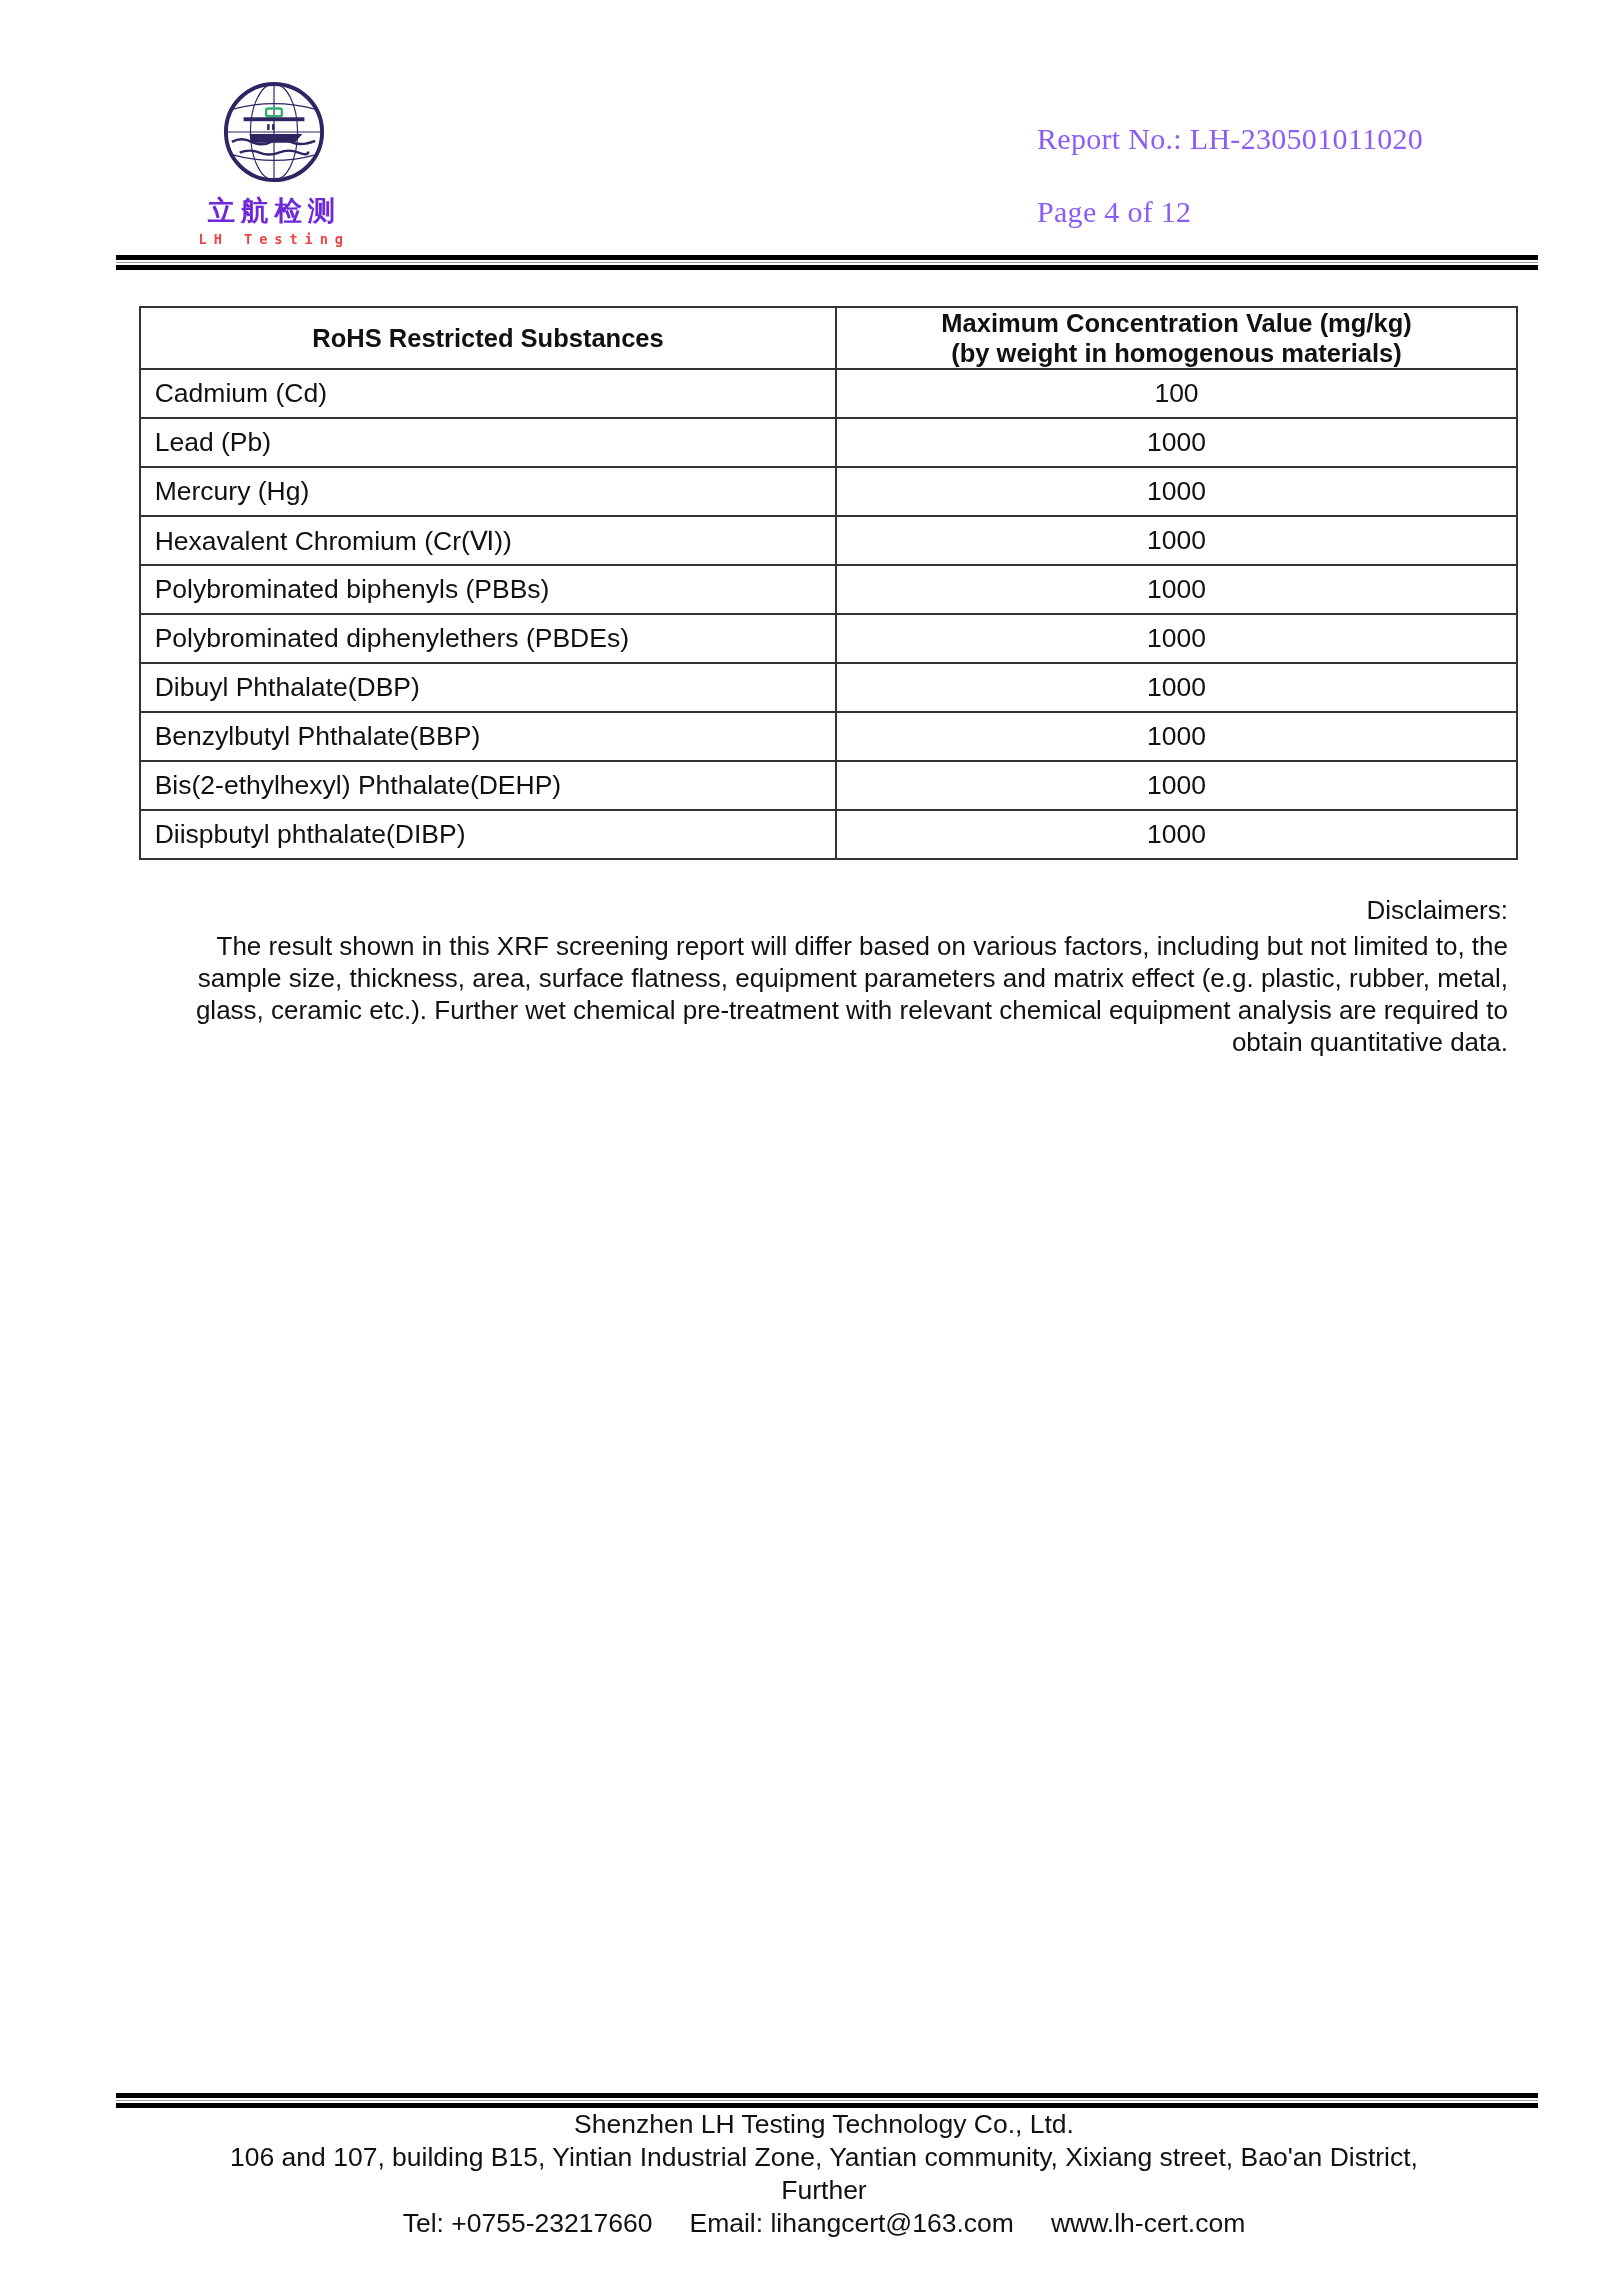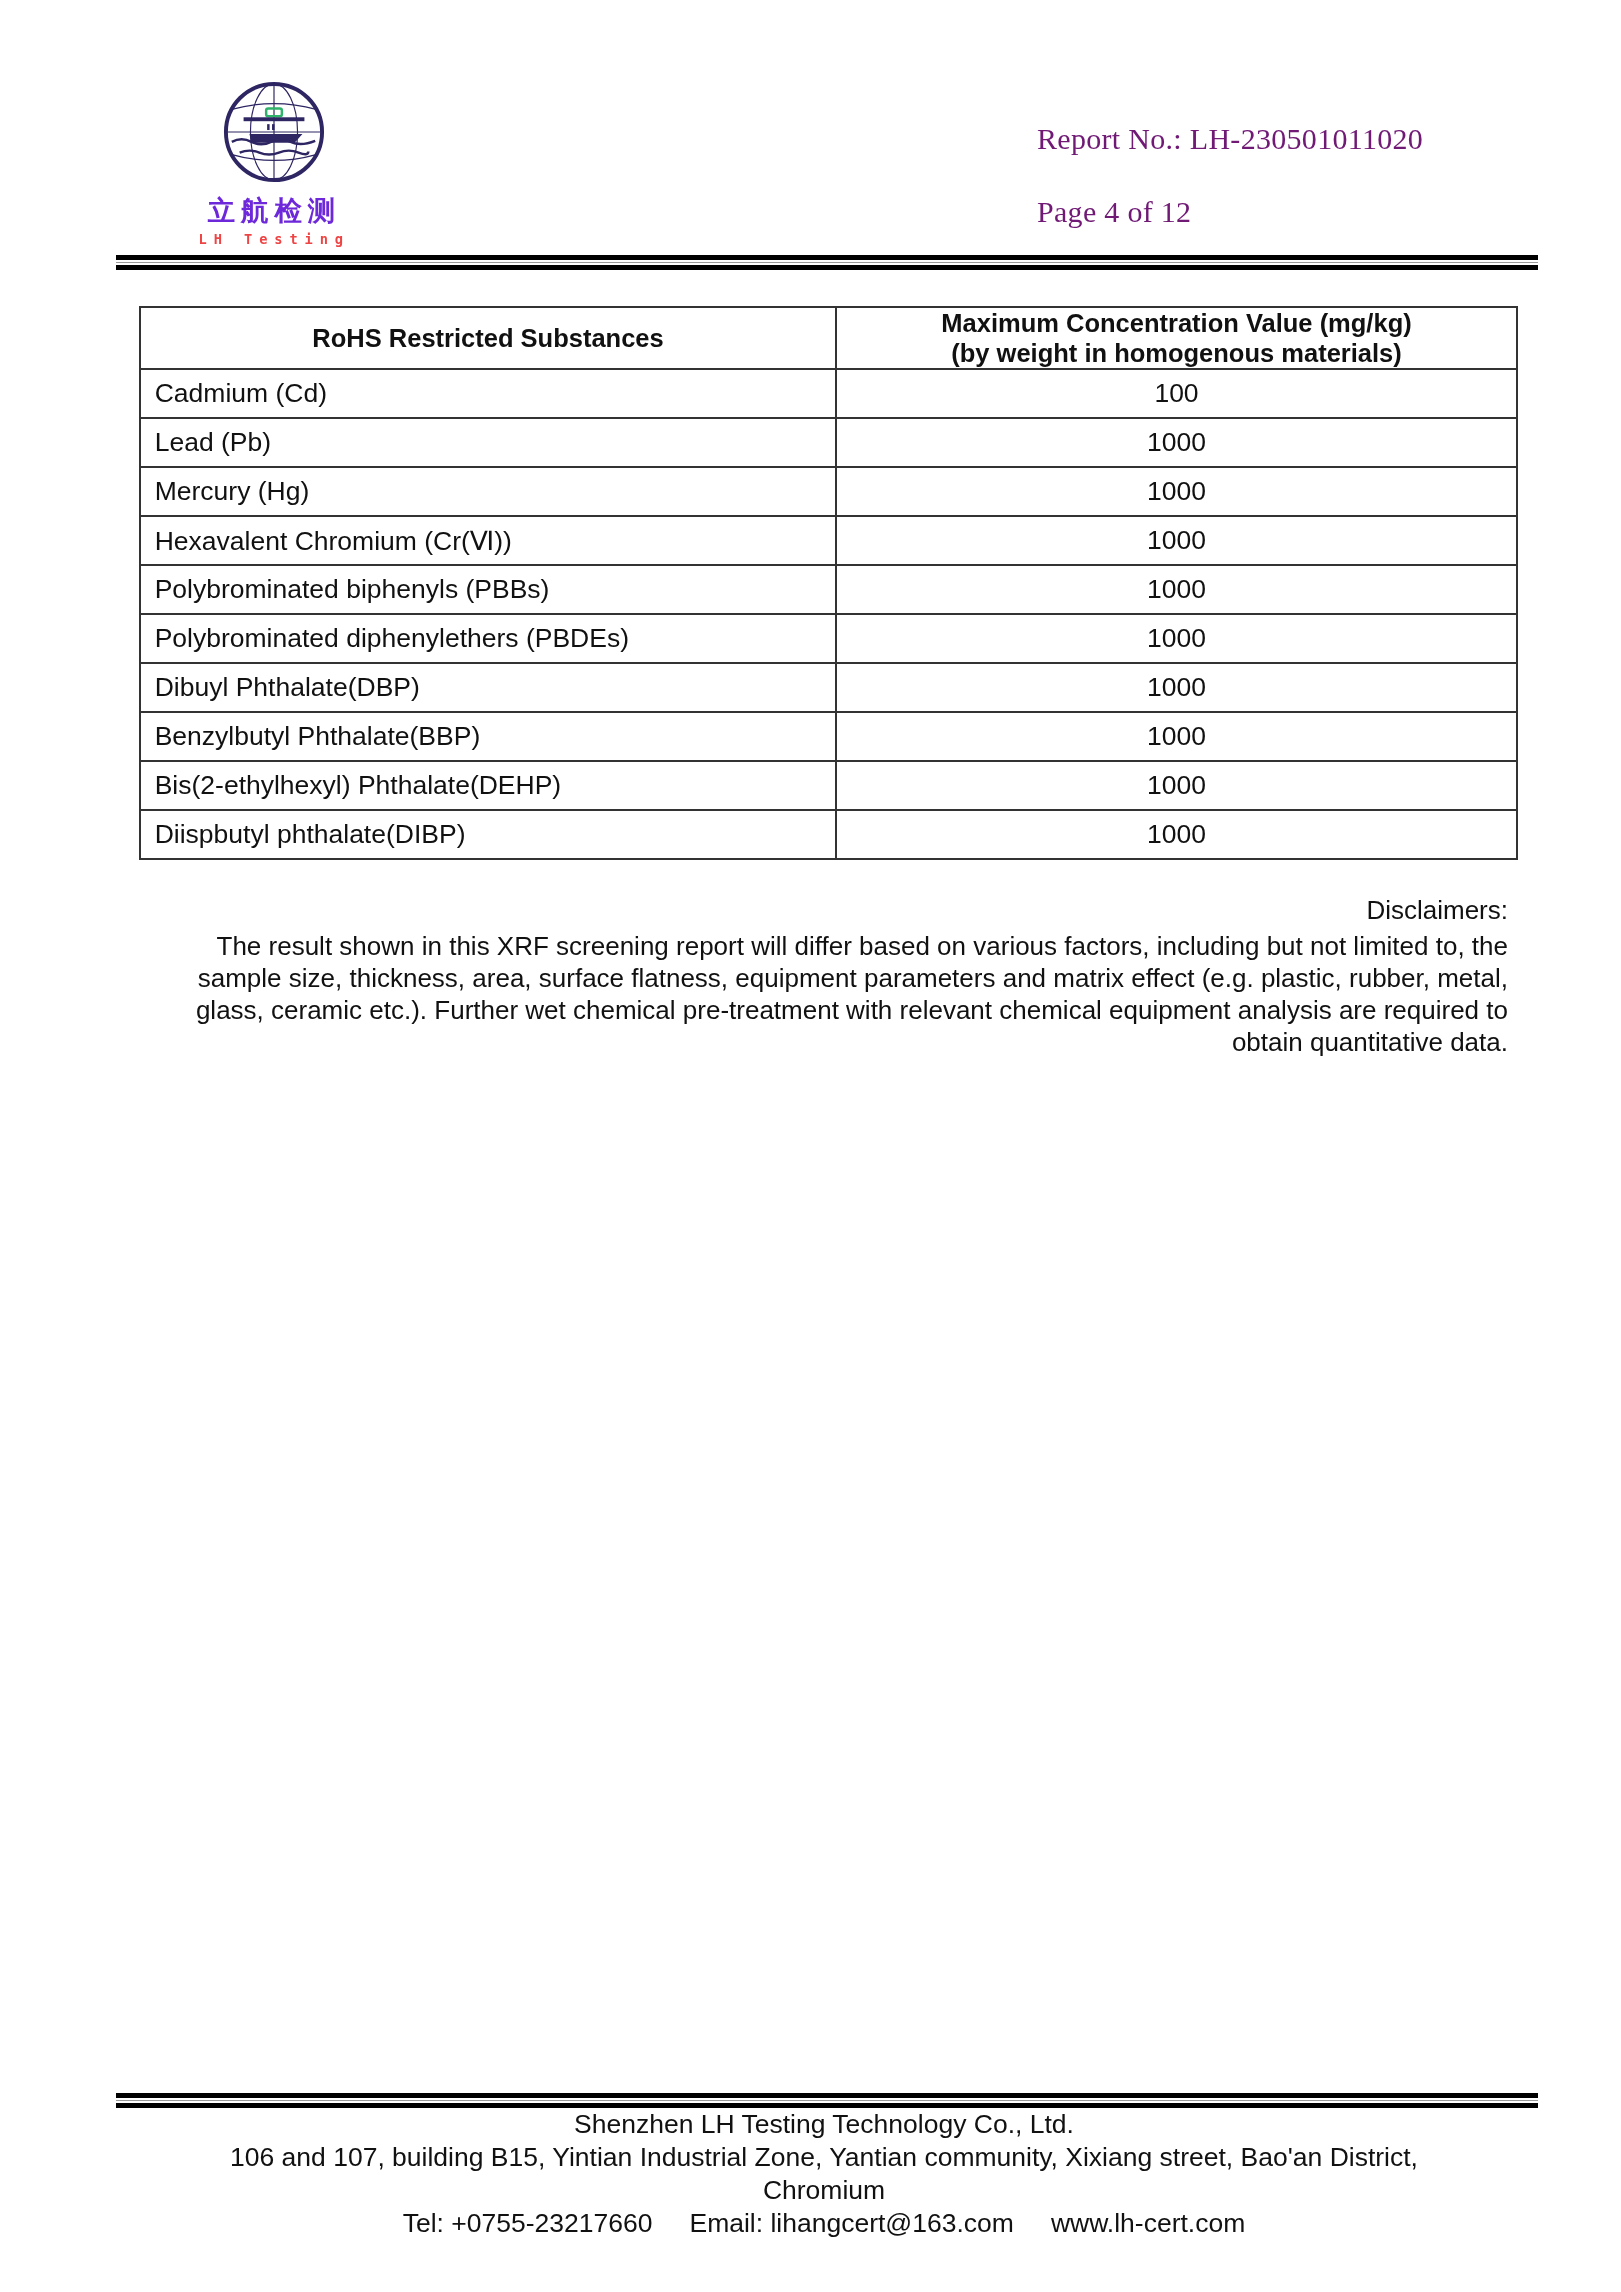--- a/index.html
+++ b/index.html
@@ -9,21 +9,21 @@
   
   .logo { position: absolute; left: 186px; top: 80px; width: 176px; height: 172px; }
   .logo svg { position: absolute; left: 36px; top: 0; }
   .logo-cn { position: absolute; left: 5.9px; top: 115px; width: 165px; text-align: center;
              font-family: "DejaVu Sans", sans-serif; font-weight: bold; font-size: 27.4px;
              letter-spacing: 5.9px; color: #6d28d9; line-height: 31px; }
   .logo-en { position: absolute; left: 9.8px; top: 151px; width: 157px; text-align: center;
              font-family: "DejaVu Sans Mono", monospace; font-weight: bold; font-size: 13.7px;
              letter-spacing: 6.9px; color: #ef4444; line-height: 17.6px; }
 
-  .report-meta { position: absolute; left: 1037px; top: 121px; color: #701a75;
+  .report-meta { position: absolute; left: 1037px; top: 121px; color: #8b5cf6;
                  font-family: "Liberation Serif", serif; font-size: 30px; }
   .report-meta .line { height: 36px; line-height: 36px; white-space: nowrap; letter-spacing: 0.3px; }
   .report-meta .line.page { margin-top: 37px; }
 
   .rule { position: absolute; left: 116px; width: 1422px; }
   .rule .thick1 { position: absolute; left: 0; top: 0; width: 100%; height: 4.9px; background: #000; }
   .rule .thin { position: absolute; left: 0; top: 6.9px; width: 100%; height: 1px; background: #9a9a9a; }
   .rule .thick2 { position: absolute; left: 0; top: 9.8px; width: 100%; height: 4.9px; background: #000; }
   .rule.top { top: 255px; height: 14.7px; }
   .rule.bottom { top: 2093px; height: 14.7px; }
@@ -153,18 +153,18 @@
 </div>
 
 <div class="rule bottom">
   <div class="thick1"></div>
     <div class="thin"></div>
     <div class="thick2"></div>
 </div>
 <div class="footer">
   <div>Shenzhen LH Testing Technology Co., Ltd.</div>
   <div>106 and 107, building B15, Yintian Industrial Zone, Yantian community, Xixiang street, Bao'an District,</div>
-  <div>Chromium</div>
+  <div>Further</div>
   <div class="contacts">
     <span>Tel: +0755-23217660</span><span class="gap"></span><span>Email: lihangcert@163.com</span><span class="gap"></span><span>www.lh-cert.com</span>
   </div>
 </div>
 
 
 </body></html>

